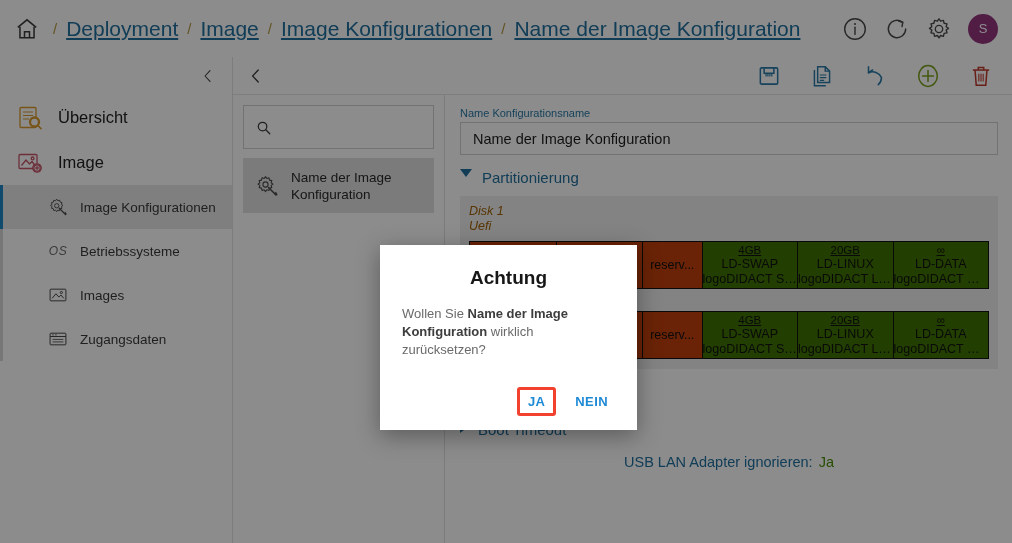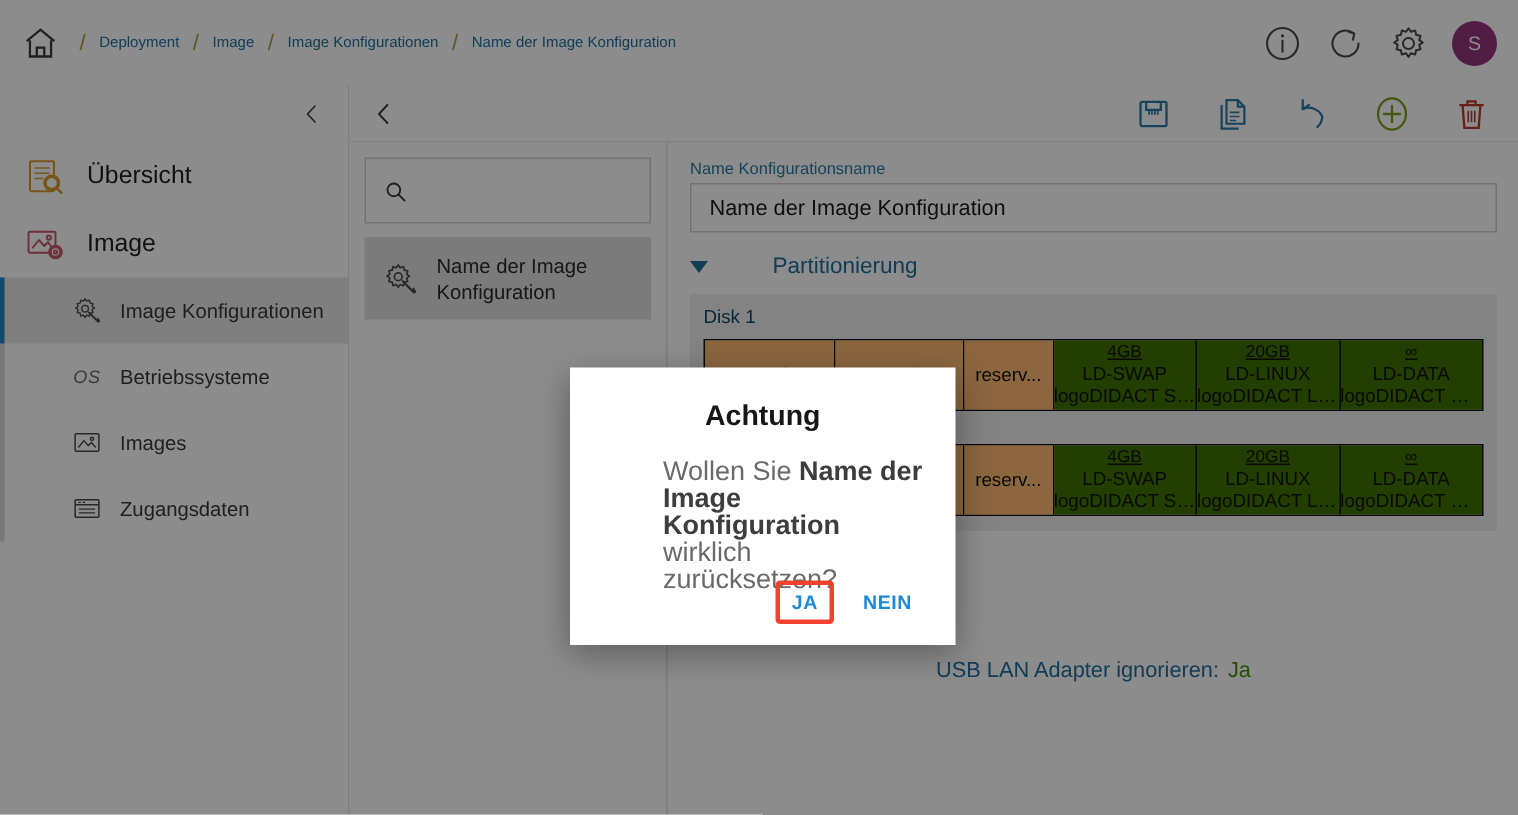--- a/index.html
+++ b/index.html
@@ -12,21 +12,21 @@
 
   
   #scrim{position:absolute;inset:0;background:rgba(0,0,0,0.45);z-index:50;pointer-events:none;}
 
   
   .topbar{position:absolute;left:0;top:0;width:1012px;height:57px;background:#fff;
           display:flex;align-items:center;box-sizing:border-box;padding:0 14px;}
   .crumbs{display:flex;align-items:center;gap:0;flex:1;min-width:0;}
   .home-ico{width:26px;height:26px;display:block;margin-right:4px;}
   .crumb-sep{color:#b59a3f;font-size:15px;margin:0 9px;}
-  .crumb{color:#1f6f9e;font-size:10px;white-space:nowrap;}
+  .crumb{color:#1f6f9e;font-size:21px;white-space:nowrap;text-decoration:underline;}
   .crumb.last{color:#1f6f9e;}
   .top-icons{display:flex;align-items:center;gap:16px;}
   .tico{width:26px;height:26px;display:block;}
   .avatar{width:30px;height:30px;border-radius:50%;background:#94357e;color:#fff;
           display:flex;align-items:center;justify-content:center;font-size:13px;}
 
   
   .sidebar{position:absolute;left:0;top:57px;width:233px;height:486px;background:#fff;
            border-right:1px solid #e3e3e3;box-sizing:border-box;}
   .side-collapse{height:38px;display:flex;align-items:center;justify-content:flex-end;padding-right:16px;}
@@ -66,47 +66,47 @@
   .tb-spacer{flex:1;}
   .tb-actions{display:flex;align-items:center;gap:27px;}
   .tbi{width:26px;height:26px;display:block;}
 
   
   .detail{position:absolute;left:446px;top:95px;width:566px;height:448px;background:#fff;
           box-sizing:border-box;padding:12px 14px 0 14px;overflow:hidden;}
   .field-label{font-size:11px;color:#2a7aa8;margin-bottom:3px;}
   .field-input{height:33px;border:1px solid #cfcfcf;background:#fff;display:flex;align-items:center;
                padding:0 12px;box-sizing:border-box;font-size:14.5px;color:#1d1d1d;}
-  .section{margin-top:14px;display:flex;align-items:center;gap:33px;}
+  .section{margin-top:14px;display:flex;}
   .tri{width:0;height:0;margin-right:10px;}
   .tri.down{border-left:6px solid transparent;border-right:6px solid transparent;border-top:8px solid #1f6f9e;}
   .tri.right{border-top:6px solid transparent;border-bottom:6px solid transparent;border-left:8px solid #1f6f9e;}
   .section-lbl{color:#1f6f9e;font-size:15px;}
 
   .diskpanel{margin-top:10px;background:#eeeeee;padding:8px 9px 10px 9px;box-sizing:border-box;}
-  .disk-title{font-size:12.5px;color:#0c4a6e;line-height:15px;}
+  .disk-title{font-size:12.5px;color:#a16207;line-height:15px;font-style:italic;}
   .partrow{display:flex;margin-top:7px;border:1px solid #111;box-sizing:border-box;height:48px;}
   .part{border-right:1px solid #111;box-sizing:border-box;display:flex;flex-direction:column;
         align-items:center;justify-content:center;overflow:hidden;color:#111;}
   .part:last-child{border-right:0;}
   .part .l1{font-size:11.5px;line-height:14px;white-space:nowrap;text-decoration:underline;}
   .part .l2{font-size:12.5px;line-height:15px;white-space:nowrap;}
   .part .l3{font-size:12.5px;line-height:15px;white-space:nowrap;overflow:hidden;text-overflow:ellipsis;max-width:100%;}
-  .part.blue{background:#fdba74;}
+  .part.blue{background:#c2410c;}
   .part.green{background:#3f7100;}
 
   .kvrow{margin-top:16px;font-size:14.5px;color:#1f6f9e;text-align:center;}
   .kvrow .val{color:#4a8c0a;margin-left:6px;}
 
   
   .dialog{position:absolute;left:380px;top:245px;width:257px;height:185px;background:#fff;
           z-index:60;box-sizing:border-box;padding:22px 22px 0 22px;
           box-shadow:0 6px 22px rgba(0,0,0,0.35);}
   .dlg-title{font-size:19px;font-weight:bold;color:#171717;text-align:center;}
-  .dlg-body{margin-top:16px;font-size:18px;line-height:18px;color:#6a6a6a;margin-left:40px;}
+  .dlg-body{margin-top:16px;font-size:13px;line-height:18px;color:#6a6a6a;}
   .dlg-body b{color:#3d3d3d;}
   .dlg-actions{position:absolute;right:18px;bottom:14px;display:flex;align-items:center;gap:8px;}
   .dlg-btn{font-size:13px;color:#1e8ad6;font-weight:bold;letter-spacing:.4px;padding:7px 11px;
            background:transparent;border:0;font-family:"Liberation Sans", sans-serif;cursor:pointer;}
   .dlg-btn.focus{border:3px solid #f2412e;border-radius:3px;padding:4px 8px;}
 </style>
 </head>
 <body>
 
 <div id="app">
@@ -310,20 +310,21 @@
     <div class="field-label">Name Konfigurationsname</div>
     <div class="field-input">Name der Image Konfiguration</div>
 
     <div class="section">
       <span class="tri down"></span>
       <span class="section-lbl">Partitionierung</span>
     </div>
 
     <div class="diskpanel">
       <div class="disk-title">Disk 1</div>
+      <div class="disk-title">Uefi</div>
 
       <div class="partrow">
         <div class="part blue" style="flex:19">
           <div class="l1">256MiB</div>
           <div class="l2"></div>
           <div class="l3"></div>
         </div>
         <div class="part blue" style="flex:19">
           <div class="l1">256MiB</div>
           <div class="l2"></div>

